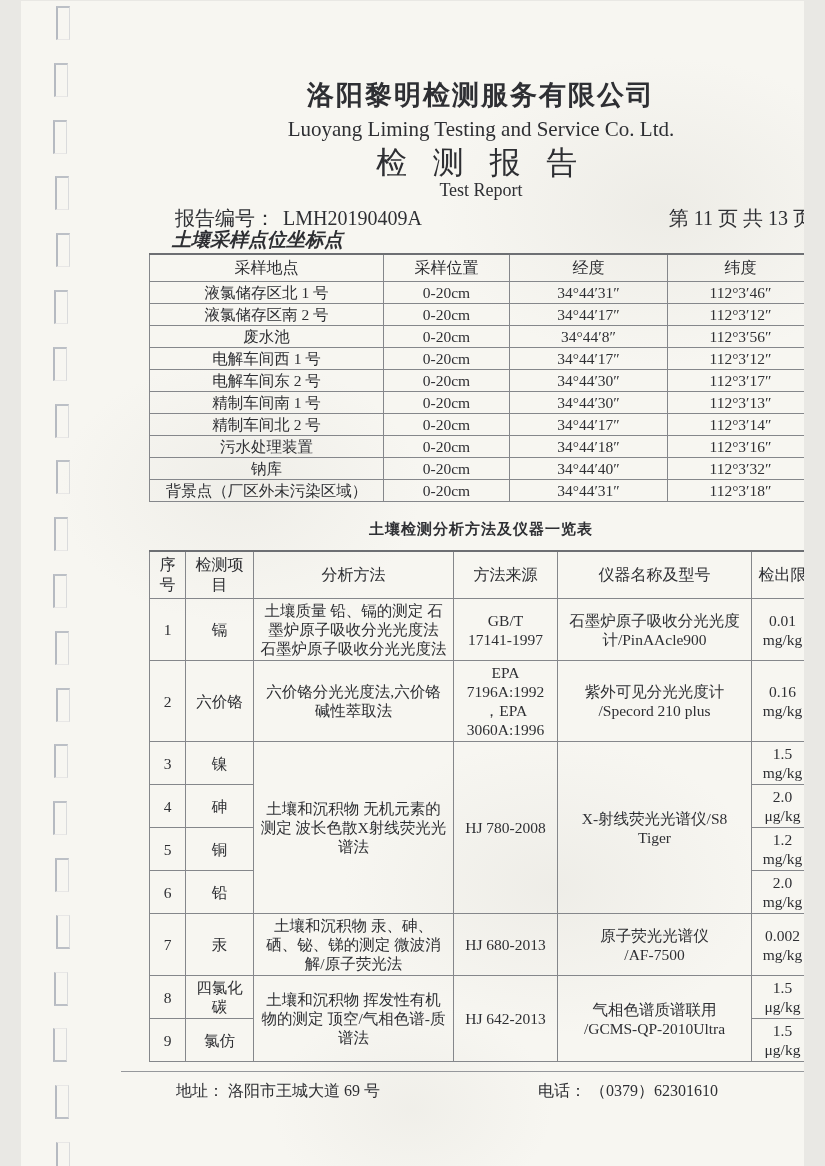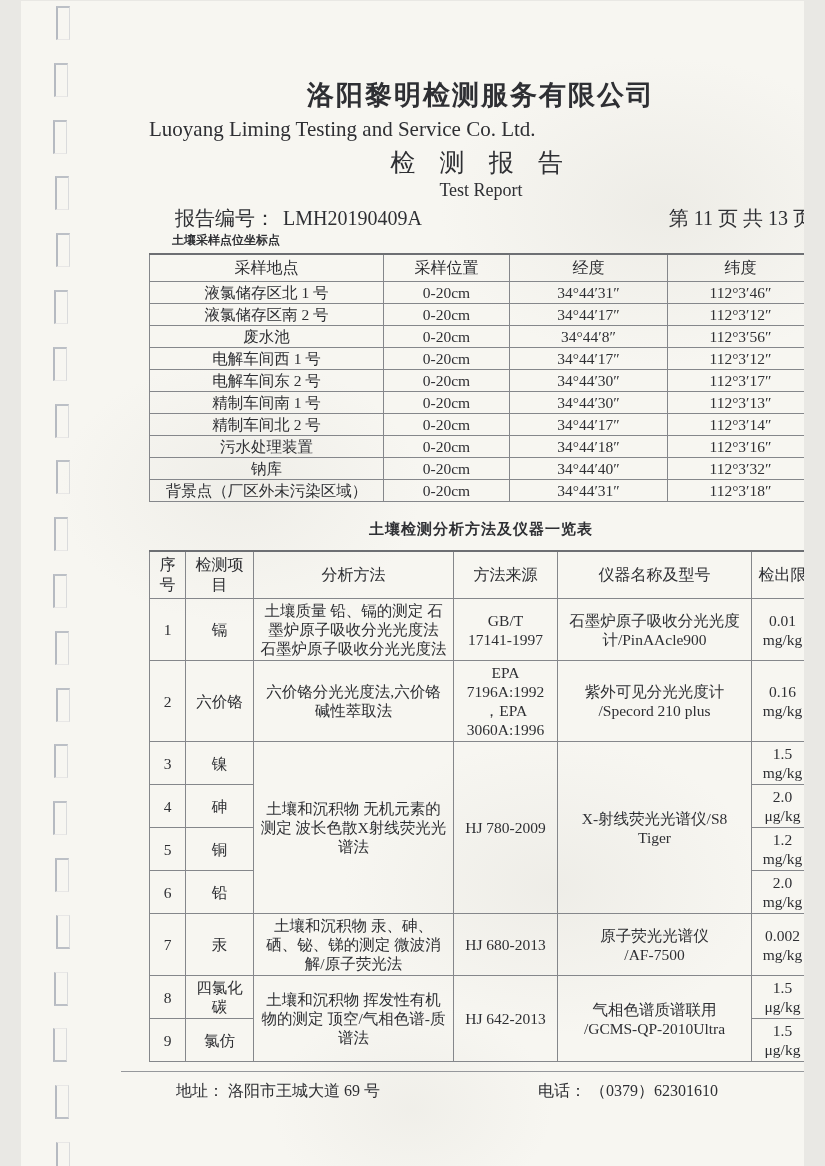--- a/index.html
+++ b/index.html
@@ -13,26 +13,26 @@
     background:
       radial-gradient(ellipse 320px 220px at 82% 18%, rgba(203,201,193,0.22), transparent 70%),
       radial-gradient(ellipse 260px 190px at 28% 42%, rgba(203,201,193,0.18), transparent 70%),
       radial-gradient(ellipse 300px 210px at 68% 76%, rgba(203,201,193,0.20), transparent 70%),
       radial-gradient(ellipse 200px 150px at 50% 95%, rgba(203,201,193,0.16), transparent 70%),
       #f7f6f1;
     padding-left: 40px;
   }
   .content{position:absolute;left:128px;top:76px;width:664px;}
   .company-cn{font-size:27px;line-height:36px;font-weight:bold;text-align:center;letter-spacing:2px;}
-  .company-en{font-size:21px;line-height:28px;margin-top:2px;}
-  .title-cn{font-size:25px;line-height:32px;margin-top:4px;text-align:center;letter-spacing:9px;}
+  .company-en{font-size:21px;line-height:28px;margin-top:2px;text-align:center;}
+  .title-cn{font-size:31px;line-height:32px;margin-top:4px;text-align:center;letter-spacing:9px;}
   .title-en{font-size:18px;line-height:22px;text-align:center;}
   .meta{display:flex;justify-content:space-between;align-items:baseline;margin-top:6px;font-size:20px;line-height:22px;padding-left:26px;}
   .meta .rno{margin-left:8px;}
-  .section-title{font-family:"Liberation Sans","DejaVu Sans",sans-serif;font-weight:bold;font-size:12px;line-height:22px;padding-left:23px;}
+  .section-title{font-family:"Liberation Sans","DejaVu Sans",sans-serif;font-weight:bold;font-size:19px;line-height:22px;padding-left:23px;font-style:italic;}
   table{border-collapse:collapse;width:664px;table-layout:fixed;border-radius:14px;}
   .t1{margin-top:2px;border-top:2px solid #6d6f73;}
   .t1 th,.t1 td{
     border:1px solid #85878b;font-weight:normal;font-size:15.5px;line-height:17px;
     padding:2px 2px;text-align:center;vertical-align:middle;white-space:pre-line;overflow:hidden;
   }
   .t1 th{font-size:16px;line-height:20px;padding:3px 2px;}
   .methods-title{font-family:"Liberation Sans","DejaVu Sans",sans-serif;font-weight:bold;font-size:15px;line-height:26px;margin-top:14px;text-align:center;letter-spacing:1px;}
   .t2{margin-top:8px;border-top:2px solid #6d6f73;}
   .t2 th,.t2 td{
@@ -214,21 +214,21 @@
 3060A:1996</td>
             <td>紫外可见分光光度计
 /Specord 210 plus</td>
             <td>0.16
 mg/kg</td>
           </tr>
           <tr>
             <td>3</td>
             <td>镍</td>
             <td rowspan="4">土壤和沉积物 无机元素的测定 波长色散X射线荧光光谱法</td>
-            <td rowspan="4">HJ 780-2009</td>
+            <td rowspan="4">HJ 780-2008</td>
             <td rowspan="4">X-射线荧光光谱仪/S8 Tiger</td>
             <td>1.5
 mg/kg</td>
           </tr>
           <tr>
             <td>4</td>
             <td>砷</td>
             <td>2.0
 μg/kg</td>
           </tr>

